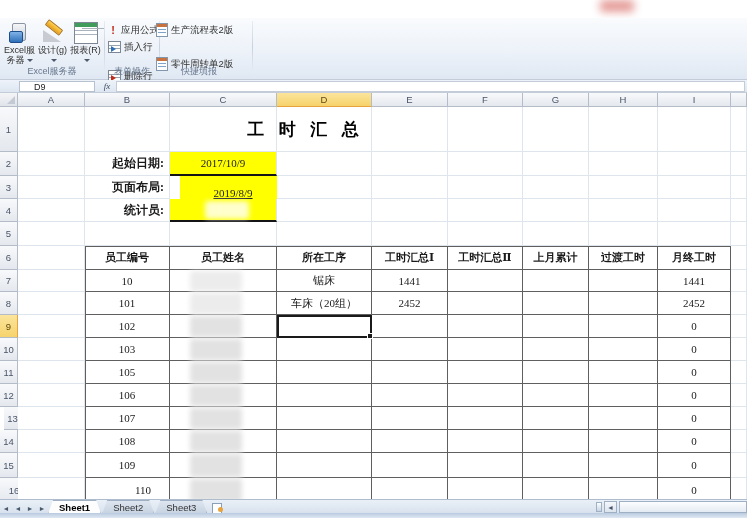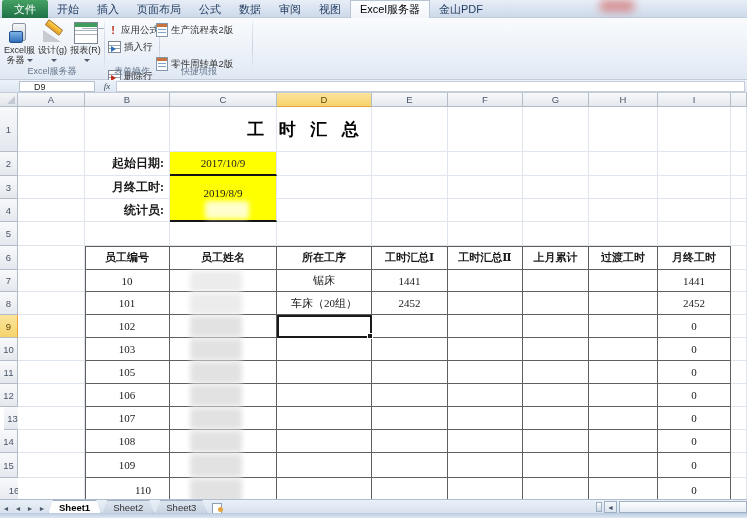--- a/index.html
+++ b/index.html
@@ -88,21 +88,20 @@
   #hsplit{left:596px;top:2px;width:6px;height:10px;background:linear-gradient(#fdfefe,#c8d4e2);border:1px solid #9fb0c4;}
   #hscroll-left{left:604px;top:1px;width:13px;height:12px;background:linear-gradient(#f4f7fa,#dce4ee);border:1px solid #9fb0c4;text-align:center;line-height:11px;font-size:7px;color:#44536a;}
   #hthumb{left:619px;top:1px;width:128px;height:12px;background:linear-gradient(#fcfdfe,#e4ebf3);border:1px solid #9fb0c4;}
   #bottomstrip{left:0;top:513px;width:747px;height:5px;background:linear-gradient(#b9cadf,#dfe8f3);}
 </style>
 </head>
 <body>
 
 <div id="app">
 
-  <div id="tabstrip" class="abs"><span class="rtab file">文件</span><span class="rtab">开始</span><span class="rtab">插入</span><span class="rtab">页面布局</span><span class="rtab">公式</span><span class="rtab">数据</span><span class="rtab">审阅</span><span class="rtab">视图</span><span class="rtab active">Excel服务器</span><span class="rtab">金山PDF</span></div>
   <div id="titlebar-smudge" class="abs"></div>
 
   <div id="ribbon" class="abs">
     <div class="rgroup abs" style="left:2px;width:100px;">
       <div class="bigbtn abs" style="left:1px;">
         <span class="bicon ico-server"></span>
         <span class="bl">Excel服</span>
         <span class="bl"><span>务器</span><span class="dd"></span></span>
       </div>
       <div class="bigbtn abs" style="left:67px;">
@@ -185,22 +184,22 @@
       <div class="abs gcell flabel" style="left: 85px; top: 152px; width: 85px; height: 24px;">起始日期:</div>
       <div class="abs gcell ycell" style="left: 170px; top: 152px; width: 107px; height: 24px;">2017/10/9</div>
       <div class="abs gcell" style="left: 277px; top: 152px; width: 95px; height: 24px;"></div>
       <div class="abs gcell" style="left: 372px; top: 152px; width: 76px; height: 24px;"></div>
       <div class="abs gcell" style="left: 448px; top: 152px; width: 75px; height: 24px;"></div>
       <div class="abs gcell" style="left: 523px; top: 152px; width: 66px; height: 24px;"></div>
       <div class="abs gcell" style="left: 589px; top: 152px; width: 69px; height: 24px;"></div>
       <div class="abs gcell" style="left: 658px; top: 152px; width: 73px; height: 24px;"></div>
       <div class="abs gcell" style="left: 731px; top: 152px; width: 16px; height: 24px;"></div>
       <div class="abs gcell" style="left: 18px; top: 176px; width: 67px; height: 23px;"></div>
-      <div class="abs gcell flabel" style="left: 85px; top: 176px; width: 85px; height: 23px;">月终工时:</div>
-      <div class="abs gcell ycell" style="left: 170px; top: 176px; width: 107px; height: 36px;">2019/8/9</div>
+      <div class="abs gcell flabel" style="left: 85px; top: 176px; width: 85px; height: 23px;">页面布局:</div>
+      <div class="abs gcell ycell" style="left: 180px; top: 176px; width: 107px; height: 36px; text-decoration: underline;">2019/8/9</div>
       <div class="abs gcell" style="left: 277px; top: 176px; width: 95px; height: 23px;"></div>
       <div class="abs gcell" style="left: 372px; top: 176px; width: 76px; height: 23px;"></div>
       <div class="abs gcell" style="left: 448px; top: 176px; width: 75px; height: 23px;"></div>
       <div class="abs gcell" style="left: 523px; top: 176px; width: 66px; height: 23px;"></div>
       <div class="abs gcell" style="left: 589px; top: 176px; width: 69px; height: 23px;"></div>
       <div class="abs gcell" style="left: 658px; top: 176px; width: 73px; height: 23px;"></div>
       <div class="abs gcell" style="left: 731px; top: 176px; width: 16px; height: 23px;"></div>
       <div class="abs gcell" style="left: 18px; top: 199px; width: 67px; height: 23px;"></div>
       <div class="abs gcell flabel" style="left: 85px; top: 199px; width: 85px; height: 23px;">统计员:</div>
       <div class="abs gcell ycell" style="left: 170px; top: 199px; width: 107px; height: 23px;"></div>

